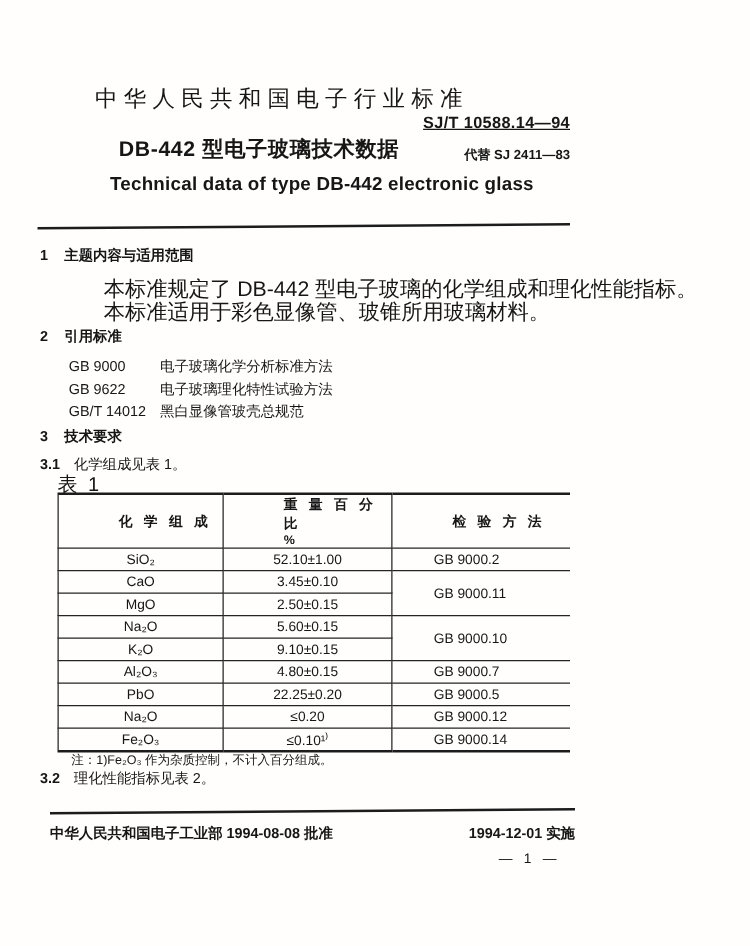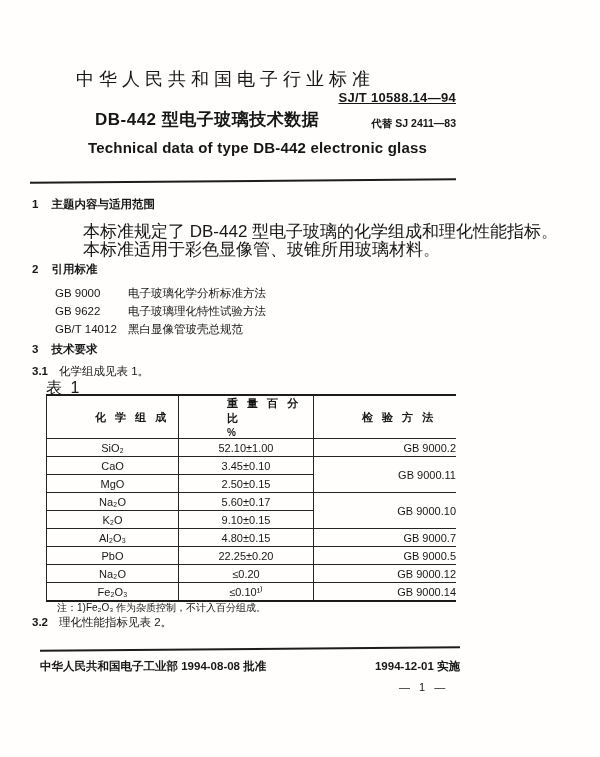--- a/index.html
+++ b/index.html
@@ -32,21 +32,21 @@
   table.tbl {
     position:absolute; top:394px; left:46px; width:410px;
     border-collapse:collapse; table-layout:fixed; font-size:11px;
   }
   .tbl th, .tbl td { border:1px solid #242424; padding:0; }
   .tbl th:last-child, .tbl td:last-child { border-right:none; }
   .tbl thead th { border-top:2px solid #1c1c1c; height:35px; font-weight:bold; letter-spacing:3px; text-align:left; vertical-align:middle;padding-left:48px; }
   .tbl thead th .pct { font-size:10px; letter-spacing:0; margin-top:1px; }
   .tbl tbody td { height:17px; text-align:center; vertical-align:middle; }
   .tbl tbody tr:last-child td { border-bottom:2px solid #1c1c1c; }
-  .tbl td.method { text-align:right; padding-left:33px; }
+  .tbl td.method { text-align:left; padding-left:33px; }
   .tbl-note    { position:absolute; top:601px; left:57px; font-size:10px; white-space:nowrap; }
   
   .footer-rule { top:648px; left:40px; width:420px; height:2px; transform:rotate(-0.45deg); }
   .approval    { position:absolute; top:659px; left:40px;  font-size:11.5px; font-weight:bold; white-space:nowrap; }
   .impl        { position:absolute; top:659px; right:140px; font-size:11.5px; font-weight:bold; white-space:nowrap; }
   .page-num    { position:absolute; top:681px; left:399px; font-size:11px; letter-spacing:3px; }
 </style>
 </head>
 <body>
 
@@ -112,21 +112,21 @@
         <td>CaO</td>
         <td>3.45±0.10</td>
         <td class="method" rowspan="2">GB 9000.11</td>
       </tr>
       <tr>
         <td>MgO</td>
         <td>2.50±0.15</td>
       </tr>
       <tr>
         <td>Na₂O</td>
-        <td>5.60±0.17</td>
+        <td>5.60±0.15</td>
         <td class="method" rowspan="2">GB 9000.10</td>
       </tr>
       <tr>
         <td>K₂O</td>
         <td>9.10±0.15</td>
       </tr>
       <tr>
         <td>Al₂O₃</td>
         <td>4.80±0.15</td>
         <td class="method">GB 9000.7</td>

